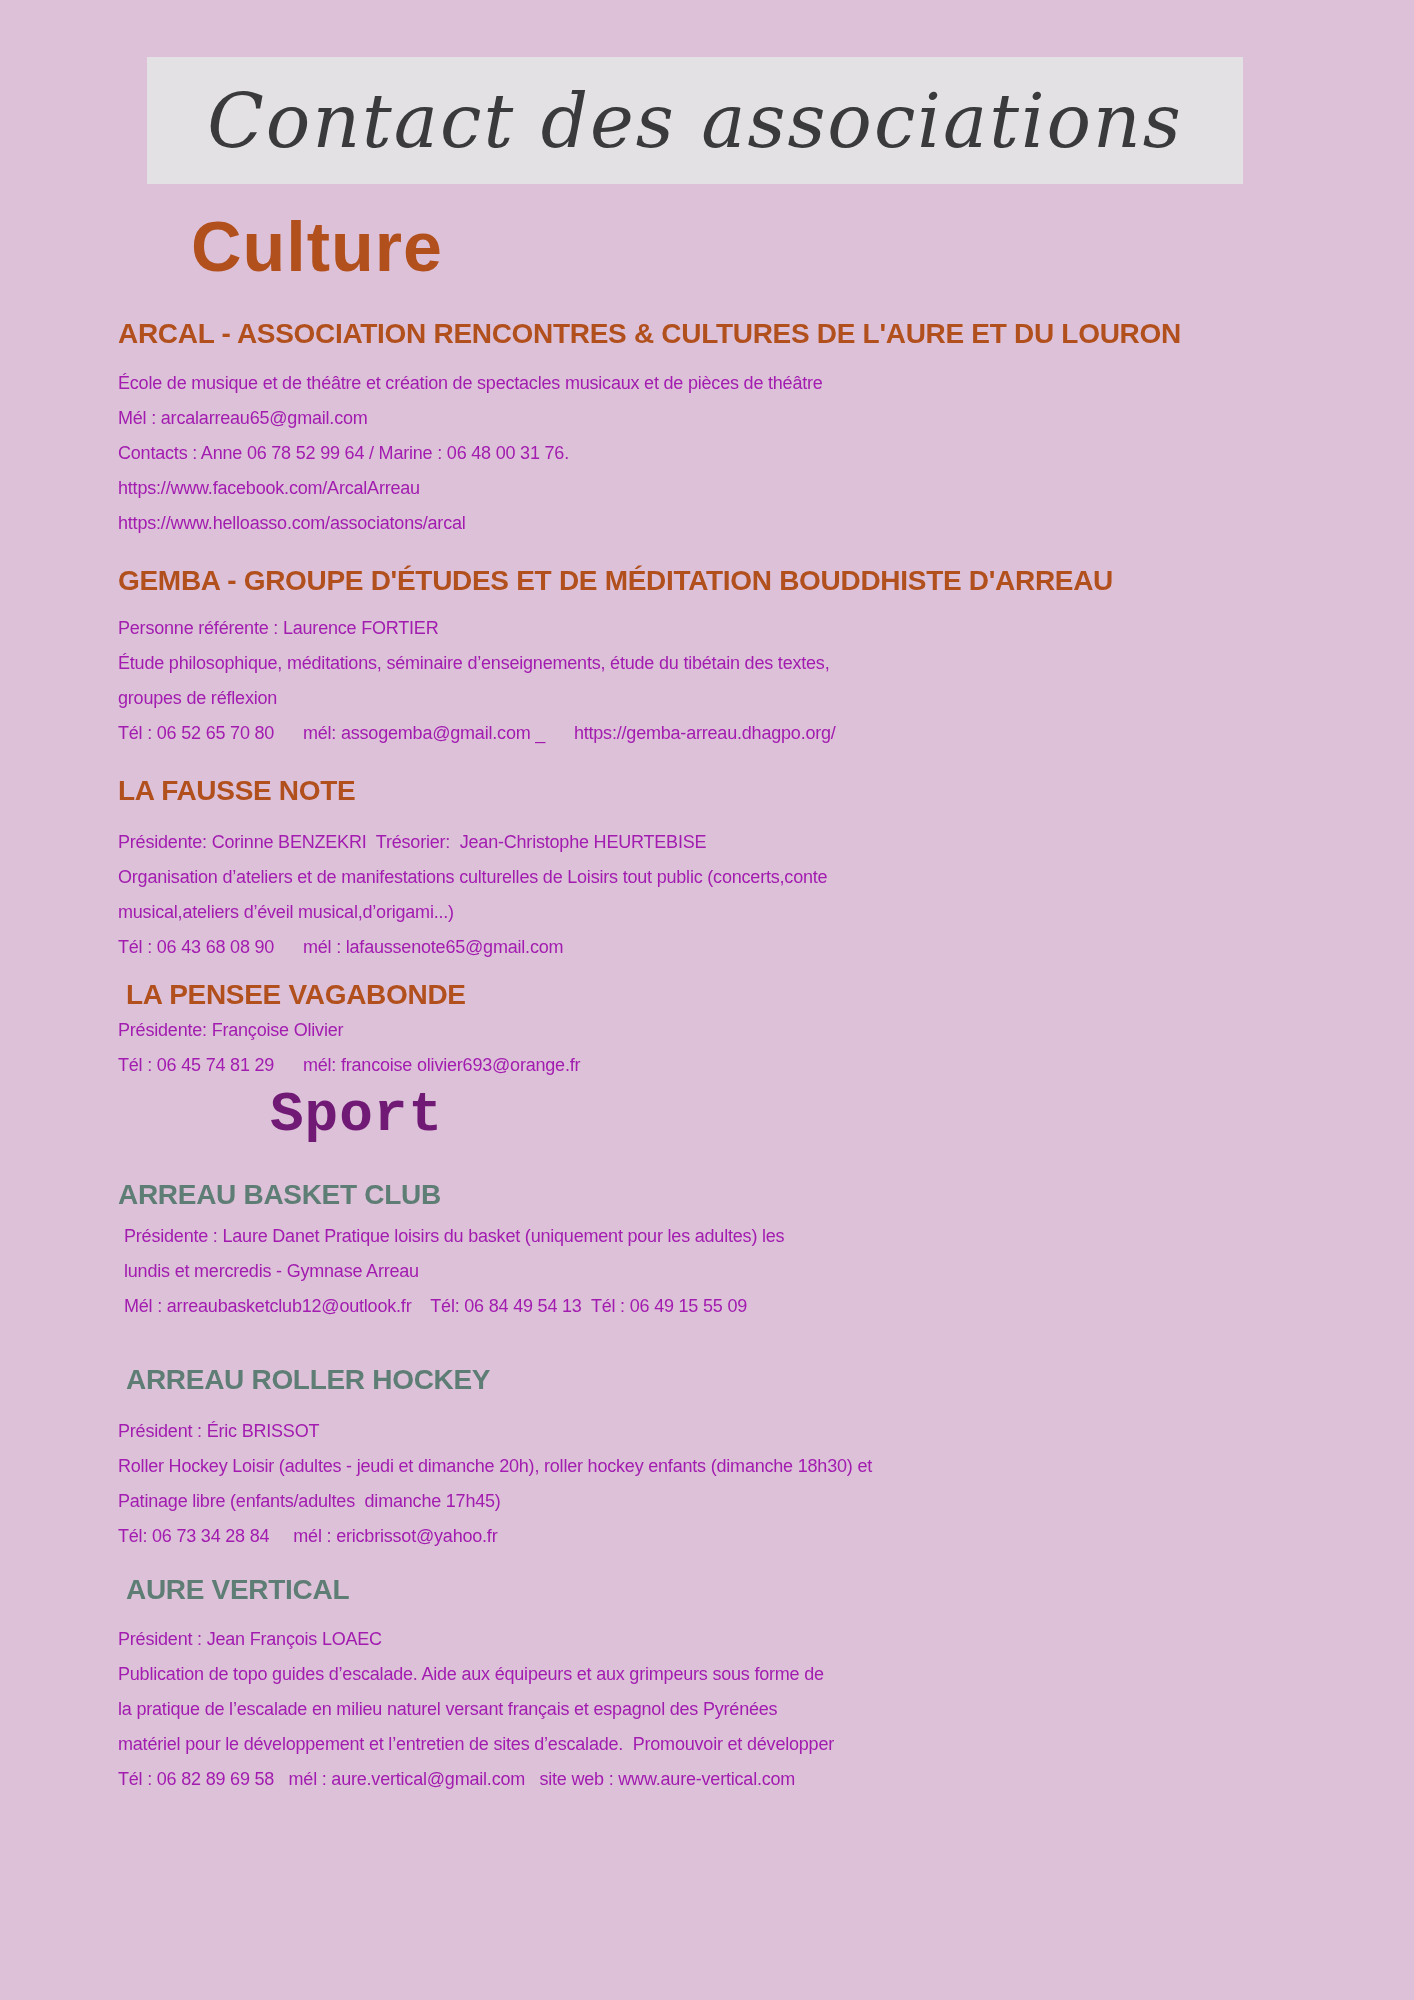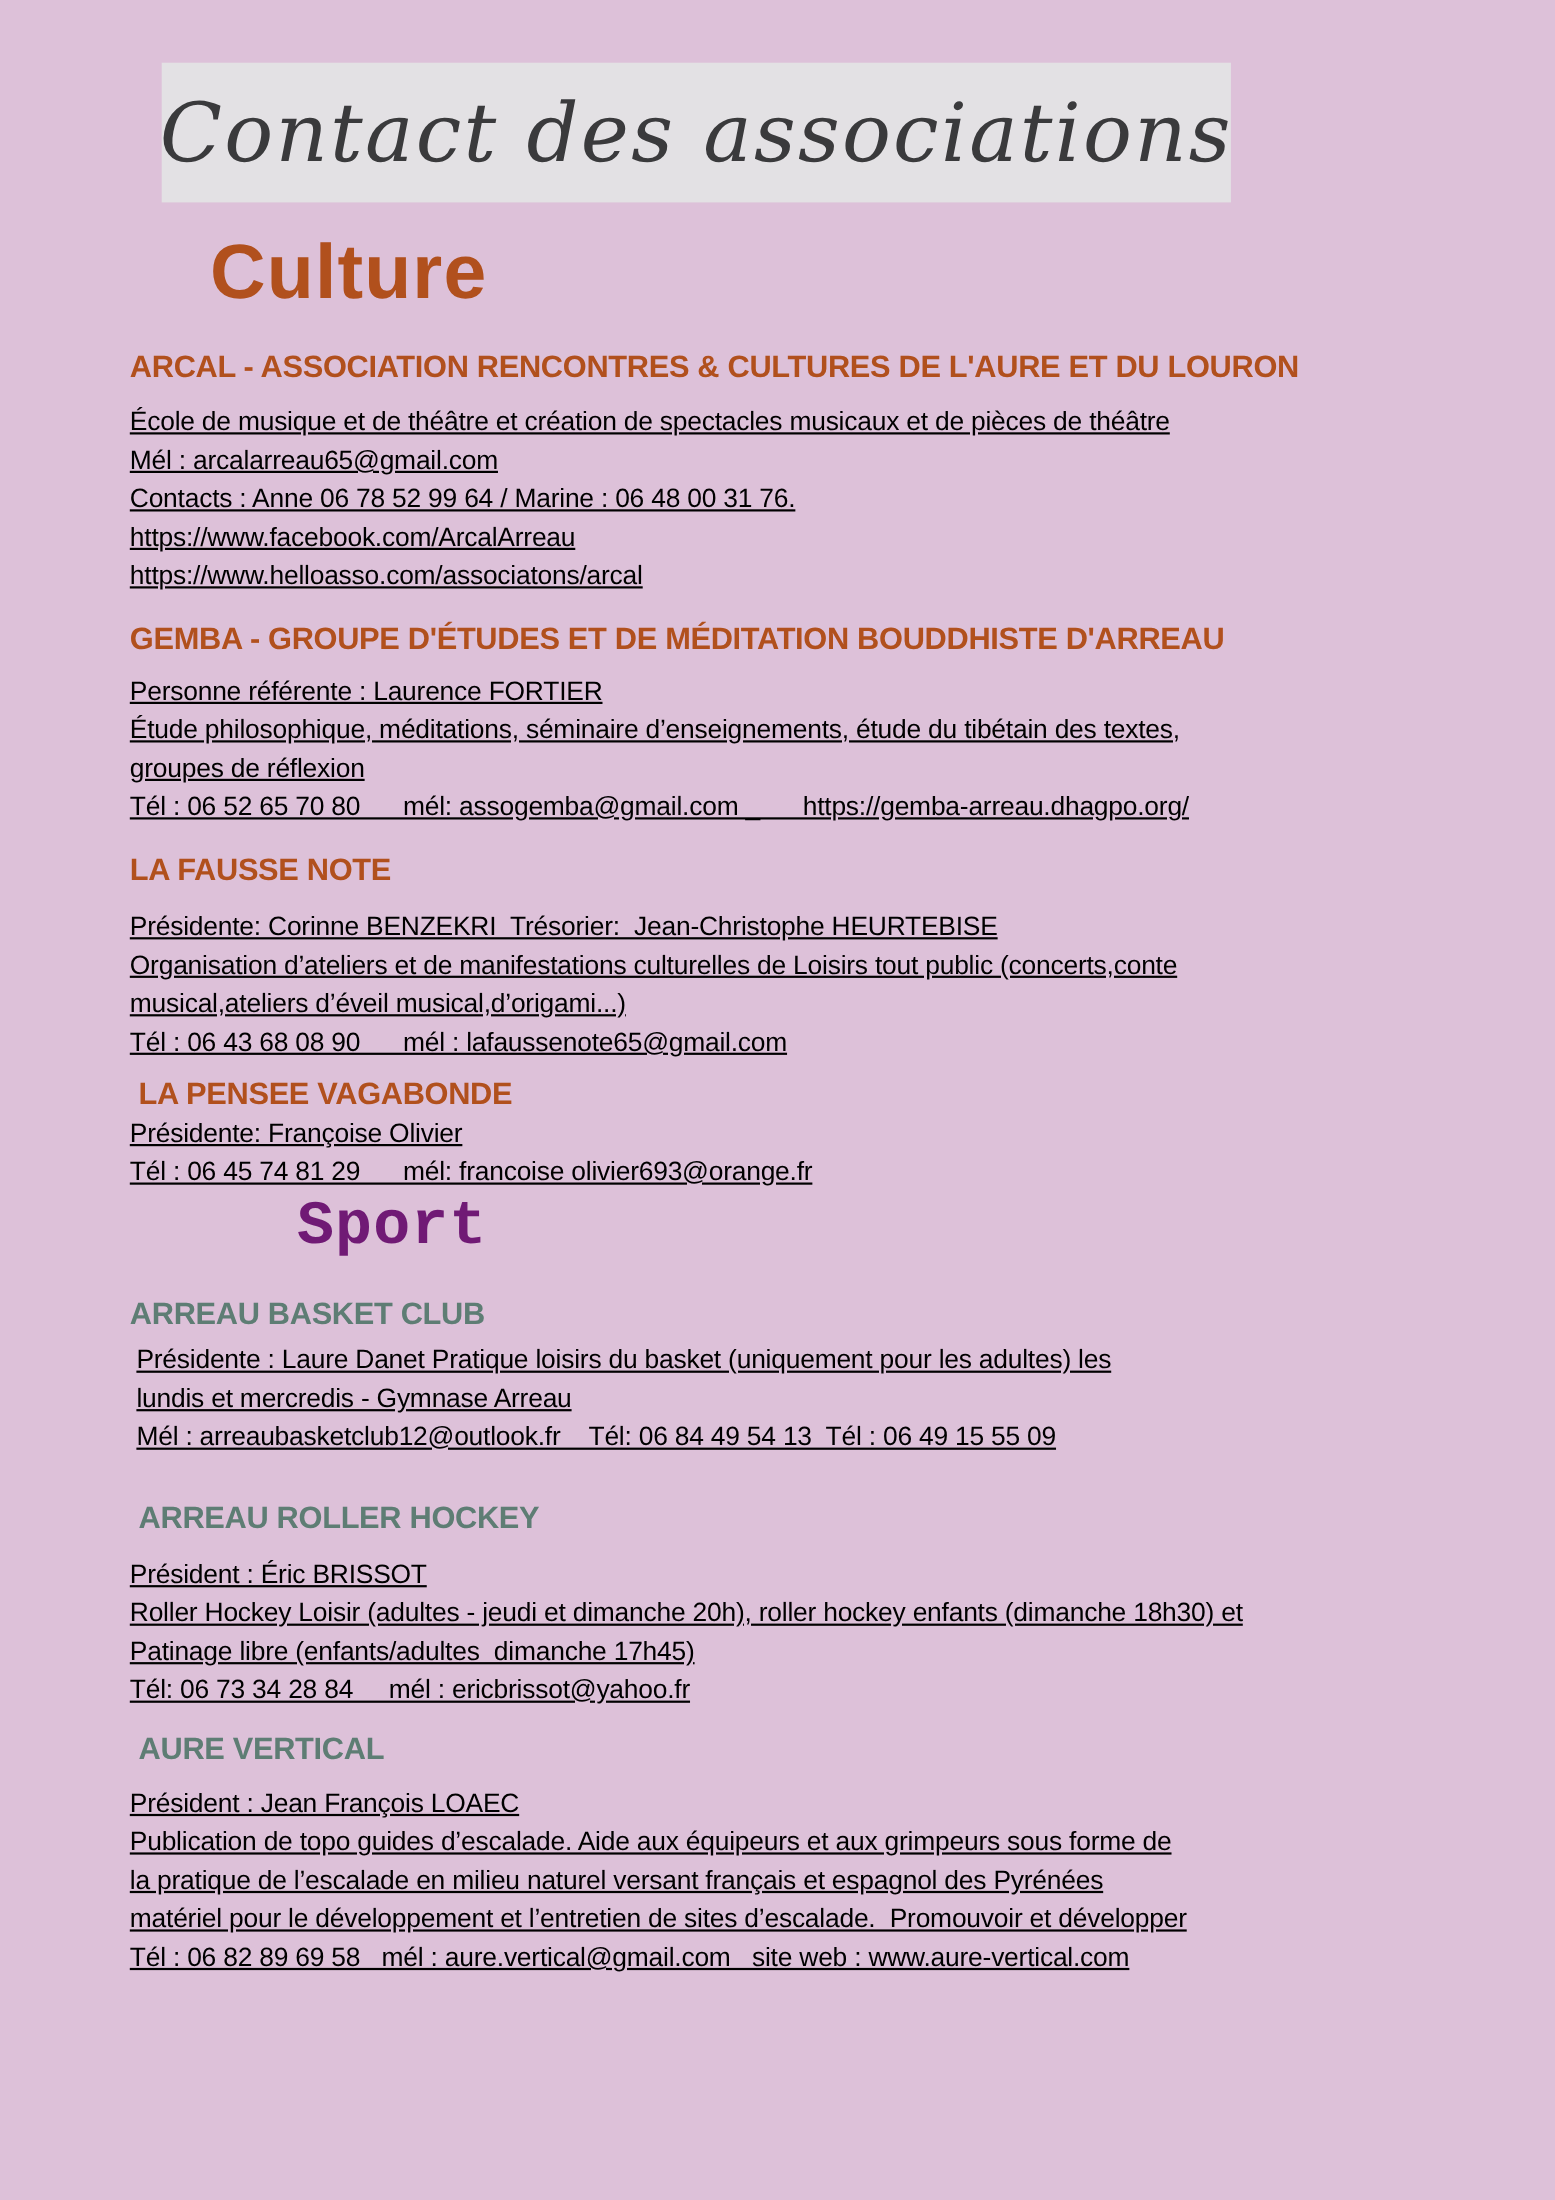--- a/index.html
+++ b/index.html
@@ -5,21 +5,21 @@
   html,body{margin:0;padding:0;}
   body{
     width:1414px;height:2000px;
     background:#ddc1d9;
     font-family:"Liberation Sans",sans-serif;
     color:#1f1f1f;
     position:relative;
     overflow:hidden;
   }
   .banner{
-    position:absolute;left:147px;top:57px;width:972px;height:127px;
+    position:absolute;left:147px;top:57px;width:1096px;height:127px;
     background:#e3e1e4;
     display:flex;align-items:center;justify-content:center;
   }
   .banner-title{
     font-family:"DejaVu Serif",serif;
     font-style:italic;
     font-size:74px;
     color:#3a3a3c;
     letter-spacing:2px;
     white-space:nowrap;
@@ -29,22 +29,22 @@
   .section-title.culture{color:#b1501d;font-size:70px;margin:16px 0 0 73px;}
   .section-title.sport{color:#701a75;font-size:56px;margin:4px 0 0 152px;font-family:Liberation Mono, monospace;}
   .assoc-name{
     font-size:28px;font-weight:bold;line-height:36px;
     letter-spacing:-0.3px;white-space:pre-wrap;
   }
   .sec-culture .assoc-name{color:#b1501d;}
   .sec-sport .assoc-name{color:#5e7d74;}
   .assoc-lines{margin-top:14px;}
   .assoc-line{
-    font-size:24px;line-height:35px;color:#000000;
-    letter-spacing:-0.2px;white-space:pre-wrap;text-decoration:underline;
+    font-size:18px;line-height:35px;color:#a21caf;
+    letter-spacing:-0.2px;white-space:pre-wrap;
   }
   
   .e-arcal{margin-top:34px;}
   .e-gemba{margin-top:22px;}   .e-gemba .assoc-lines{margin-top:12px;}
   .e-lfn{margin-top:22px;}     .e-lfn .assoc-lines{margin-top:16px;}
   .e-lpv{margin-top:12px;}     .e-lpv .assoc-lines{margin-top:0;}
   .e-lpv .assoc-name{margin-left:8px;}
   .e-abc{margin-top:34px;}     .e-abc .assoc-lines{margin-top:6px;margin-left:6px;}
   .e-arh{margin-top:38px;}     .e-arh .assoc-name{margin-left:8px;}
   .e-arh .assoc-lines{margin-top:16px;}

